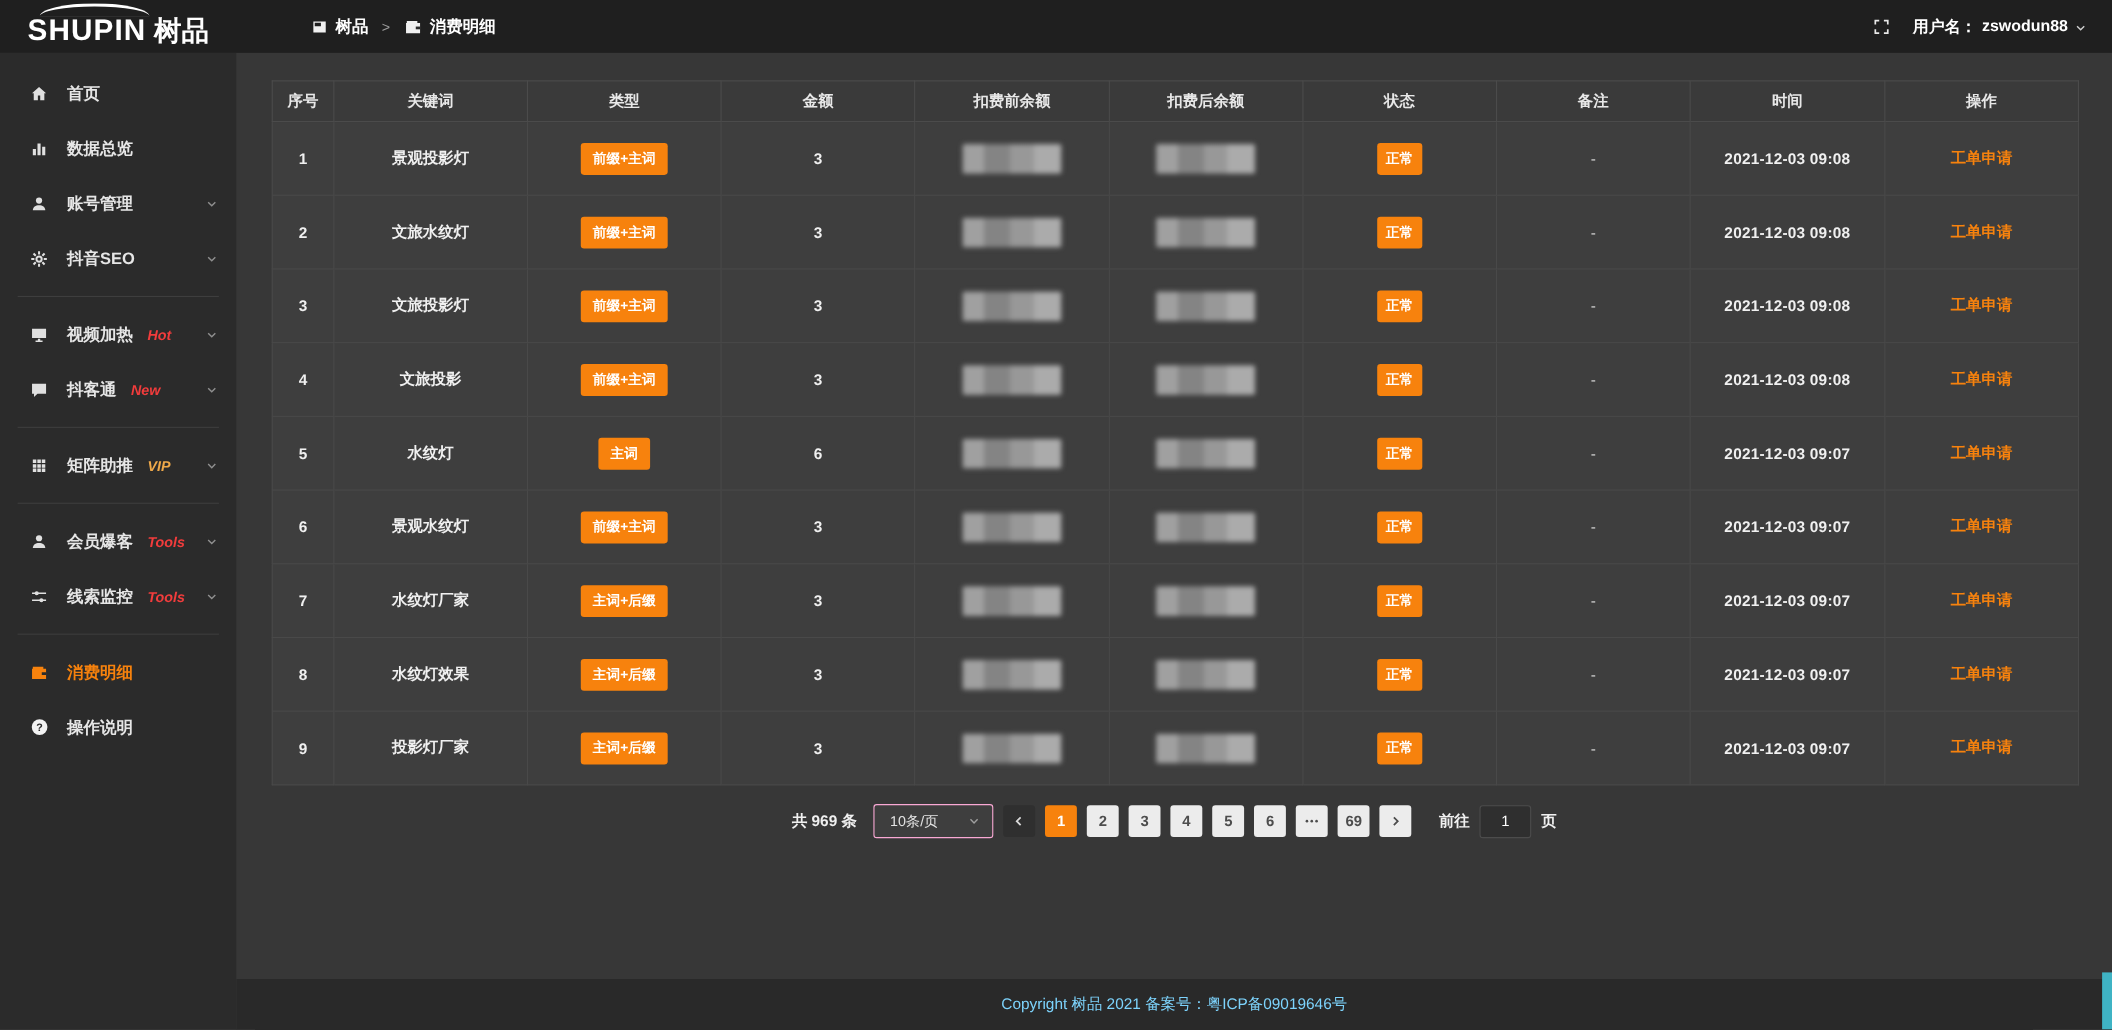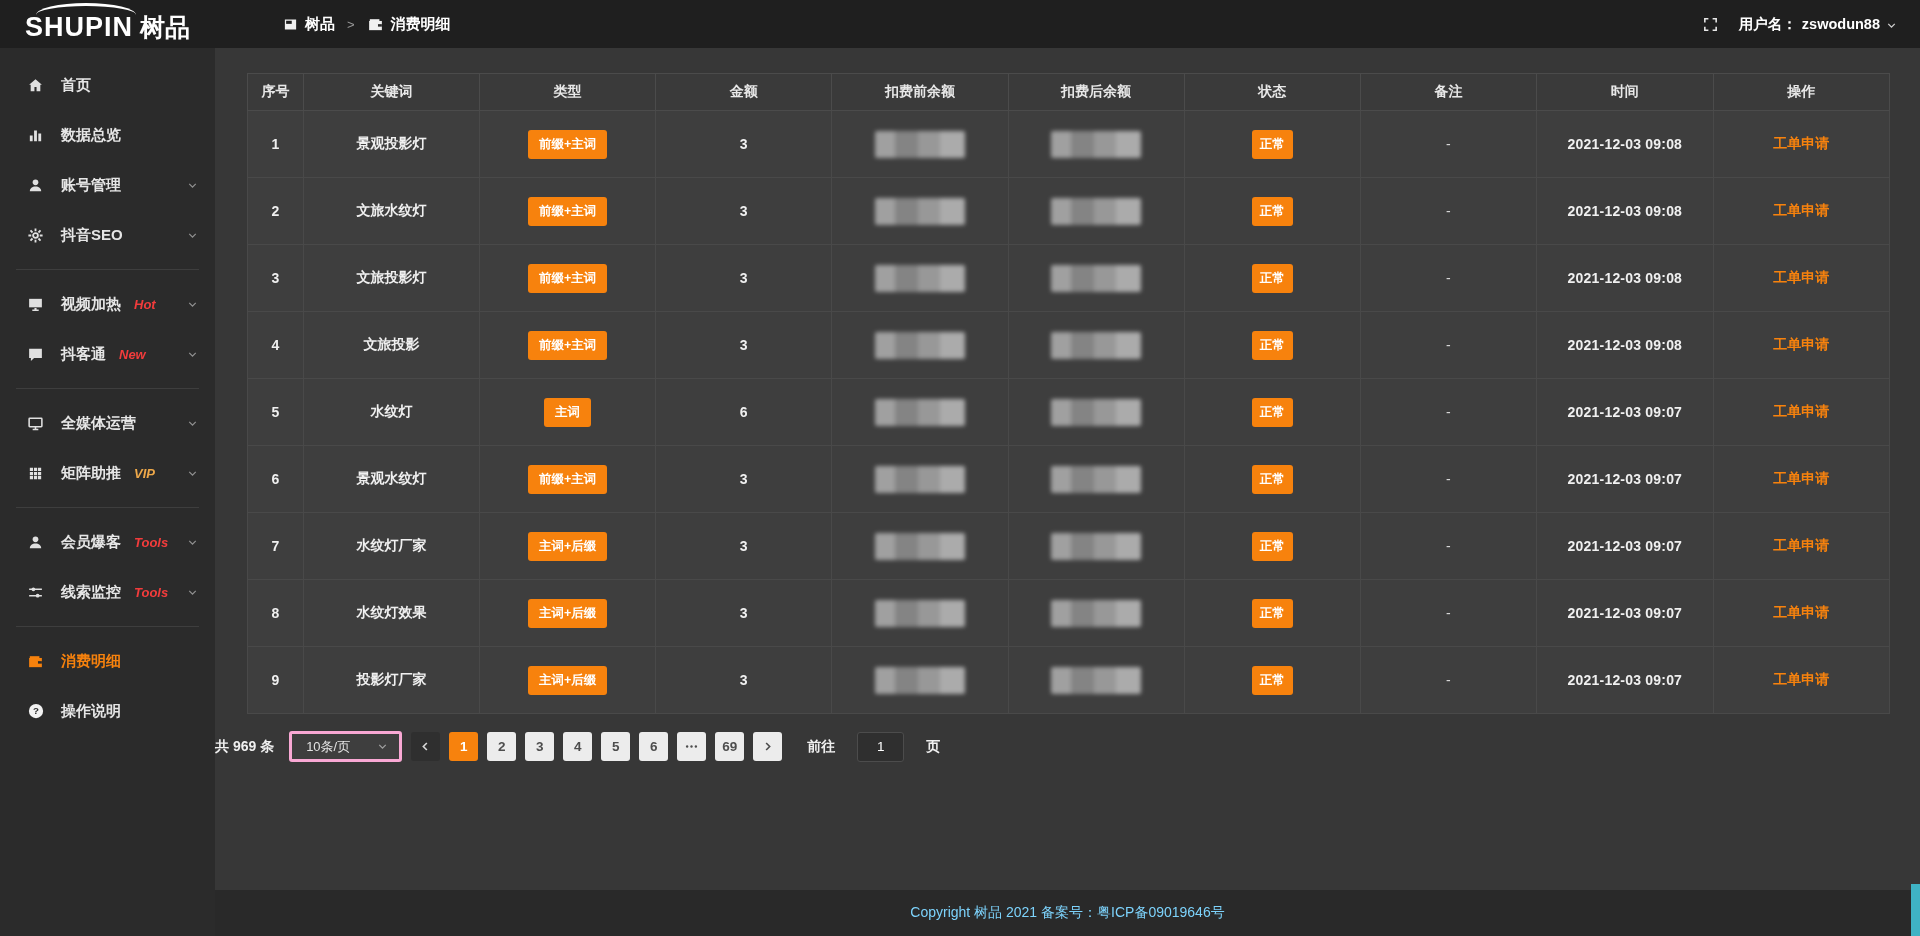--- a/index.html
+++ b/index.html
@@ -43,28 +43,28 @@
   td.c-remark { color:#d6d6d6; }
   .badge { display:inline-block; background:#f7820d; color:#fff; font-size:12.5px; font-weight:600; padding:6px 11px; border-radius:3px; }
   .badge.status { padding:6px 8px; }
   .blur-box { width:90px; height:27px; margin:0 auto; border-radius:2px; filter:blur(2.2px);
      background-image:linear-gradient(90deg,#a0a0a0 0 22%,#848484 22% 48%,#989898 48% 72%,#ababab 72% 100%),
                       linear-gradient(0deg,rgba(110,110,110,.55) 0 50%,rgba(175,175,175,.55) 50% 100%);
      background-size:100% 100%,100% 14px; }
   .action-link { color:#f7820d; font-weight:600; cursor:pointer; }
 
   
-  .pagination { display:flex; align-items:center; margin-top:17px; gap:9px; font-size:14px; color:#f0f0f0; }
+  .pagination { display:flex; align-items:center; justify-content:center; margin-top:17px; gap:9px; font-size:14px; color:#f0f0f0; }
   .pg-total { font-weight:600; margin-right:6px; }
-  .pg-size { display:flex; align-items:center; gap:26px; background:#3e3e3e; border:3px solid #f9a8d4; border-radius:3px; height:31px; padding:0 10px 0 14px; font-size:13px; color:#e3e3e3; cursor:pointer; }
+  .pg-size { display:flex; align-items:center; gap:26px; background:#3e3e3e; border:1px solid #f9a8d4; border-radius:3px; height:31px; padding:0 10px 0 14px; font-size:13px; color:#e3e3e3; cursor:pointer; }
   .pg-size .chev { display:flex; color:#9f9f9f; }
   .pg-btn { min-width:29px; height:29px; padding:0 5px; border-radius:3px; background:#ececec; color:#4d4d4d; display:flex; align-items:center; justify-content:center; font-size:13.5px; font-weight:bold; cursor:pointer; }
   .pg-btn.prev { background:#2f2f2f; color:#d8d8d8; }
   .pg-btn.active { background:#f7820d; color:#fff; }
-  .pg-goto { display:flex; align-items:center; gap:22px; margin-left:16px; font-weight:600; }
+  .pg-goto { display:flex; align-items:center; gap:9px; margin-left:16px; font-weight:600; }
   .pg-input { width:47px; height:30px; background:#2f2f2f; border:1px solid #4c4c4c; border-radius:3px; color:#fff; text-align:center; font-size:13.5px; font-family:inherit; }
 
   
   .footer { position:absolute; left:215px; right:0; bottom:0; height:46px; background:#292929; display:flex; align-items:center; justify-content:center; font-size:14px; color:#7dd3fc; }
 
   .scroll-thumb { position:absolute; right:0; bottom:0; width:9px; height:52px; background:#3fb3c4; z-index:9; cursor:pointer; }
 </style>
 </head>
 <body>
 
@@ -186,34 +186,20 @@
         <span class="side-badge" style="color: rgb(242, 60, 60);">New</span>
         <span class="side-chevron">
           <svg viewBox="0 0 24 24" width="13" height="13" fill="none" stroke="currentColor" stroke-width="2.4">
             <path d="M6 9l6 6 6-6"></path>
           </svg>
         </span>
       </div>
       <div class="side-divider"></div>
       <div class="side-item">
         <span class="icon">
-          <svg viewBox="0 0 24 24" width="17" height="17" fill="none" stroke="currentColor" stroke-width="2.2">
-            <rect x="3" y="4.5" width="18" height="12" rx="1"></rect>
-            <path d="M12 17v3M8 20.5h8"></path>
-          </svg>
-        </span>
-        <span class="side-label">全媒体运营</span>
-        <span class="side-chevron">
-          <svg viewBox="0 0 24 24" width="13" height="13" fill="none" stroke="currentColor" stroke-width="2.4">
-            <path d="M6 9l6 6 6-6"></path>
-          </svg>
-        </span>
-      </div>
-      <div class="side-item">
-        <span class="icon">
           <svg viewBox="0 0 24 24" width="17" height="17">
             <path d="M4 4h4.5v4.5H4zM9.8 4h4.5v4.5H9.8zM15.5 4H20v4.5h-4.5zM4 9.8h4.5v4.5H4zM9.8 9.8h4.5v4.5H9.8zM15.5 9.8H20v4.5h-4.5zM4 15.5h4.5V20H4zM9.8 15.5h4.5V20H9.8zM15.5 15.5H20V20h-4.5z" fill="currentColor"></path>
           </svg>
         </span>
         <span class="side-label">矩阵助推</span>
         <span class="side-badge" style="color: rgb(239, 169, 74);">VIP</span>
         <span class="side-chevron">
           <svg viewBox="0 0 24 24" width="13" height="13" fill="none" stroke="currentColor" stroke-width="2.4">
             <path d="M6 9l6 6 6-6"></path>
           </svg>

